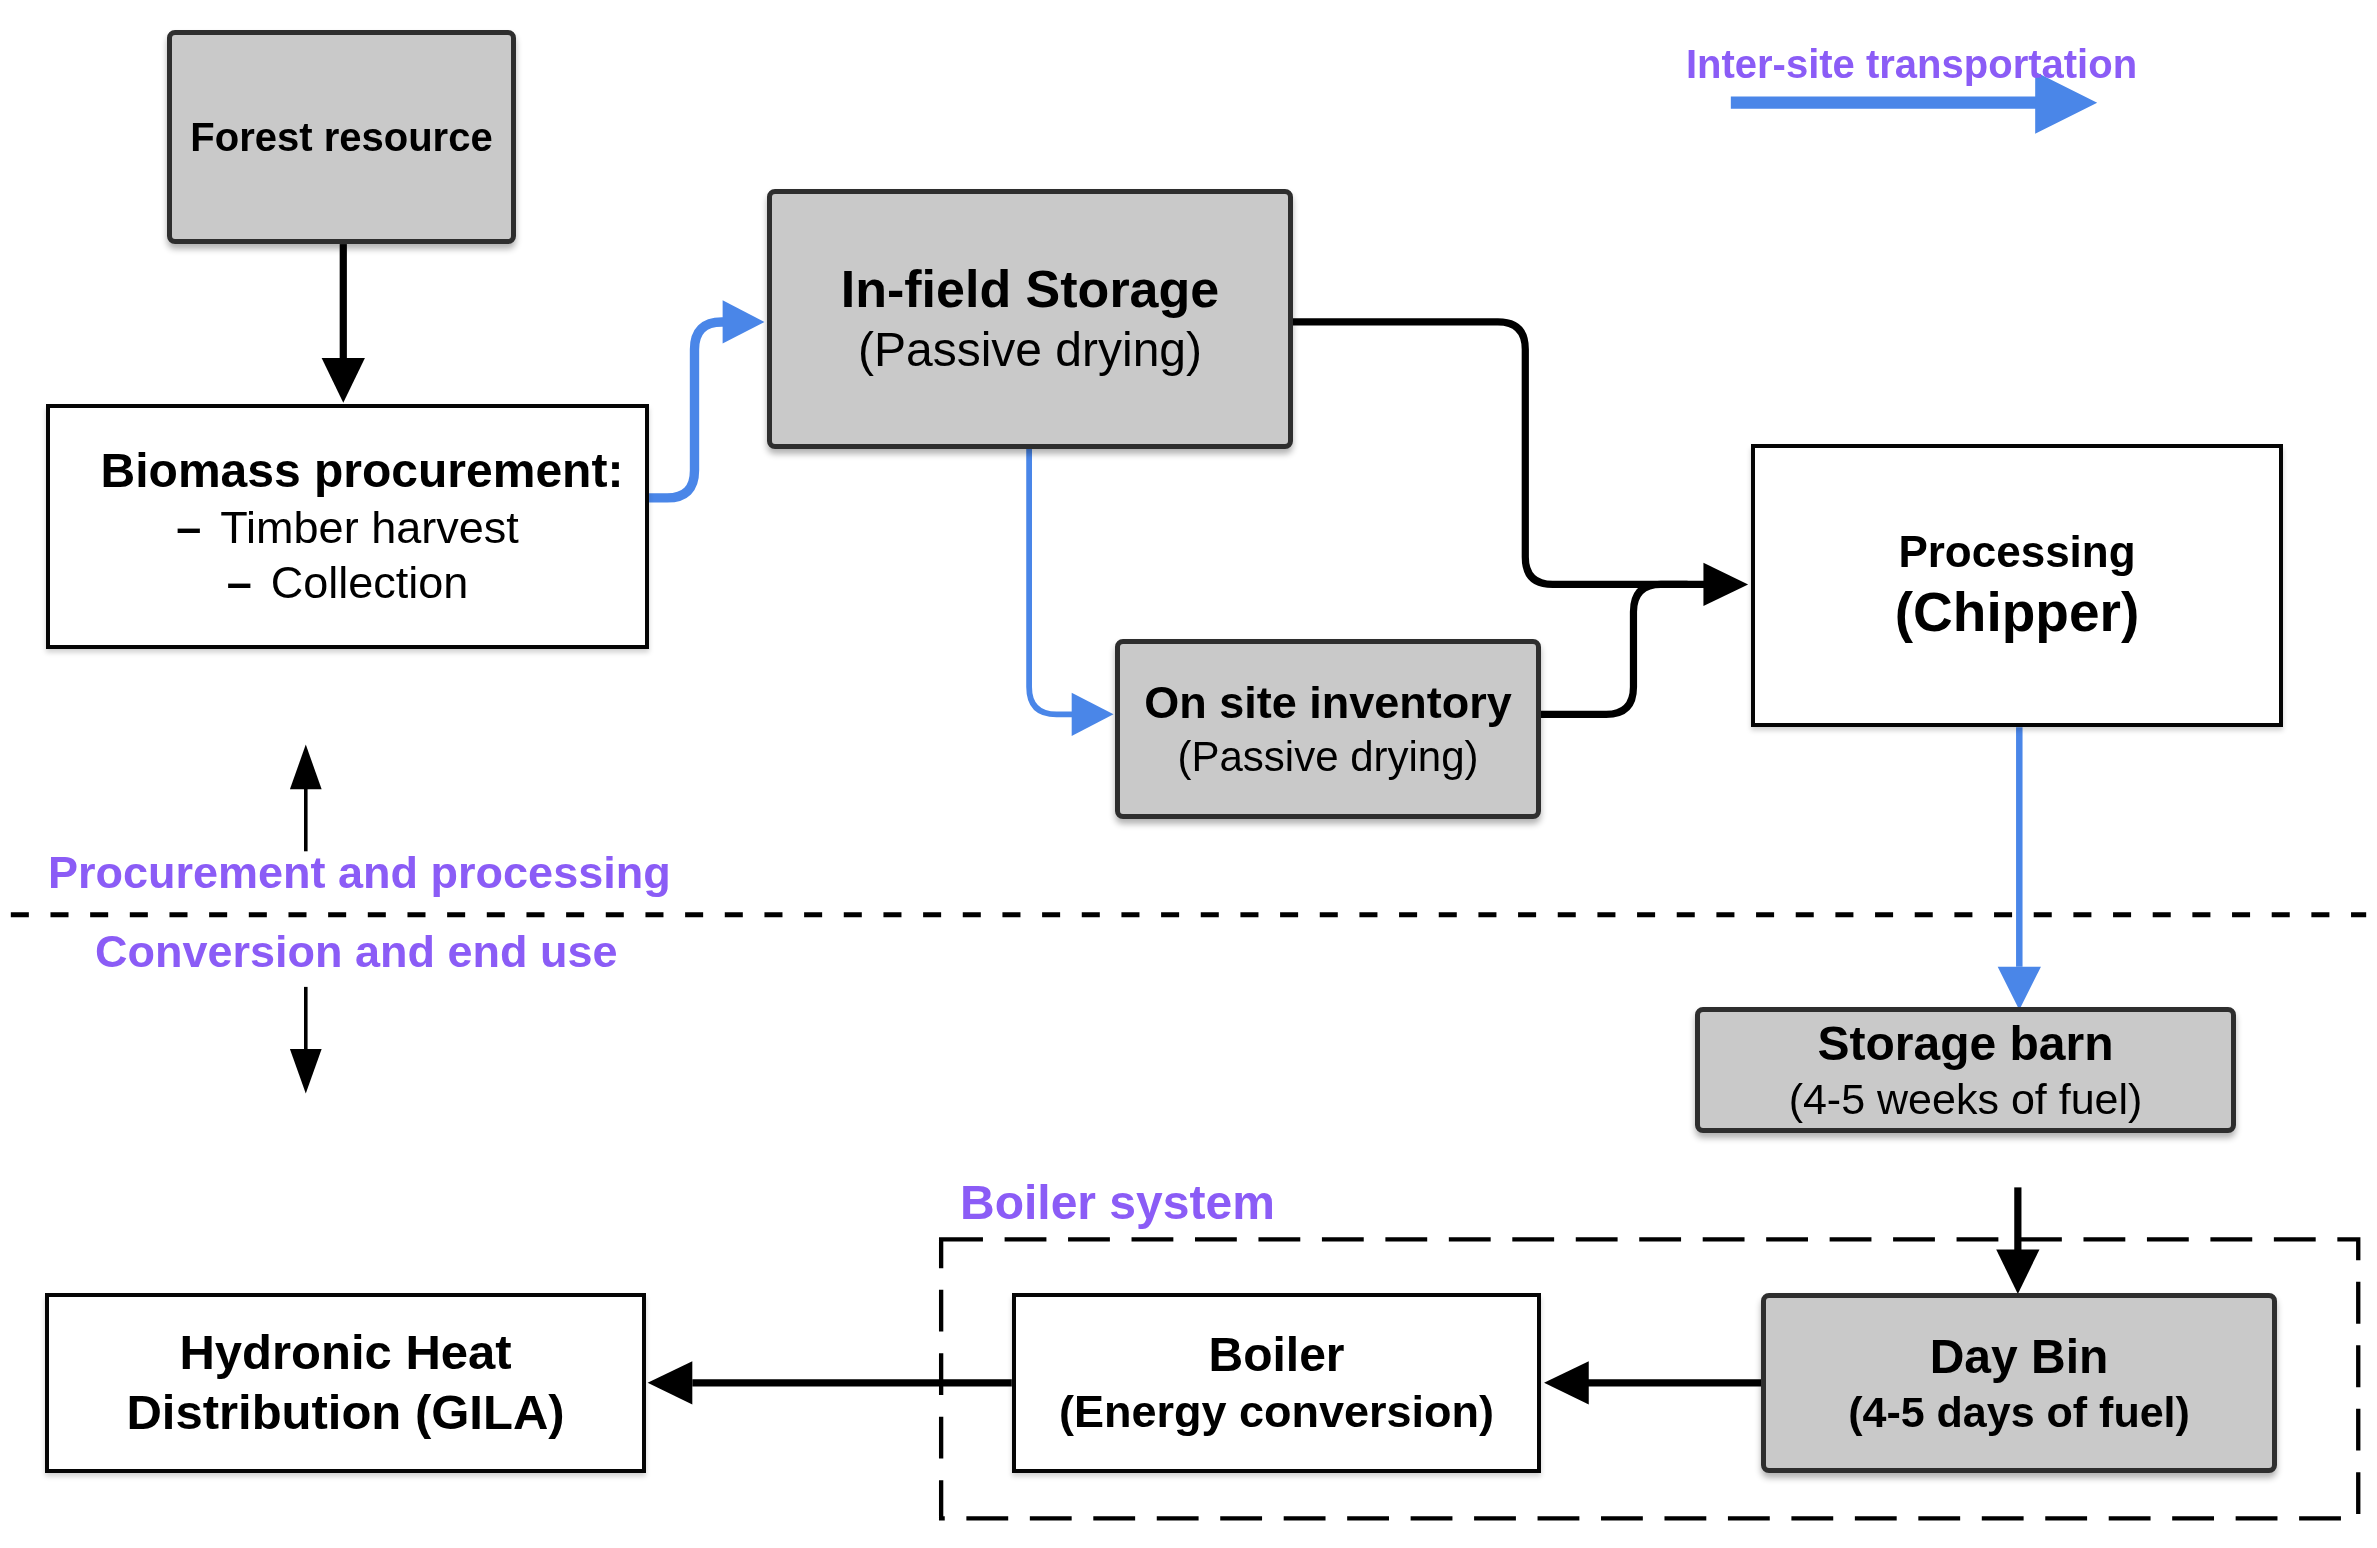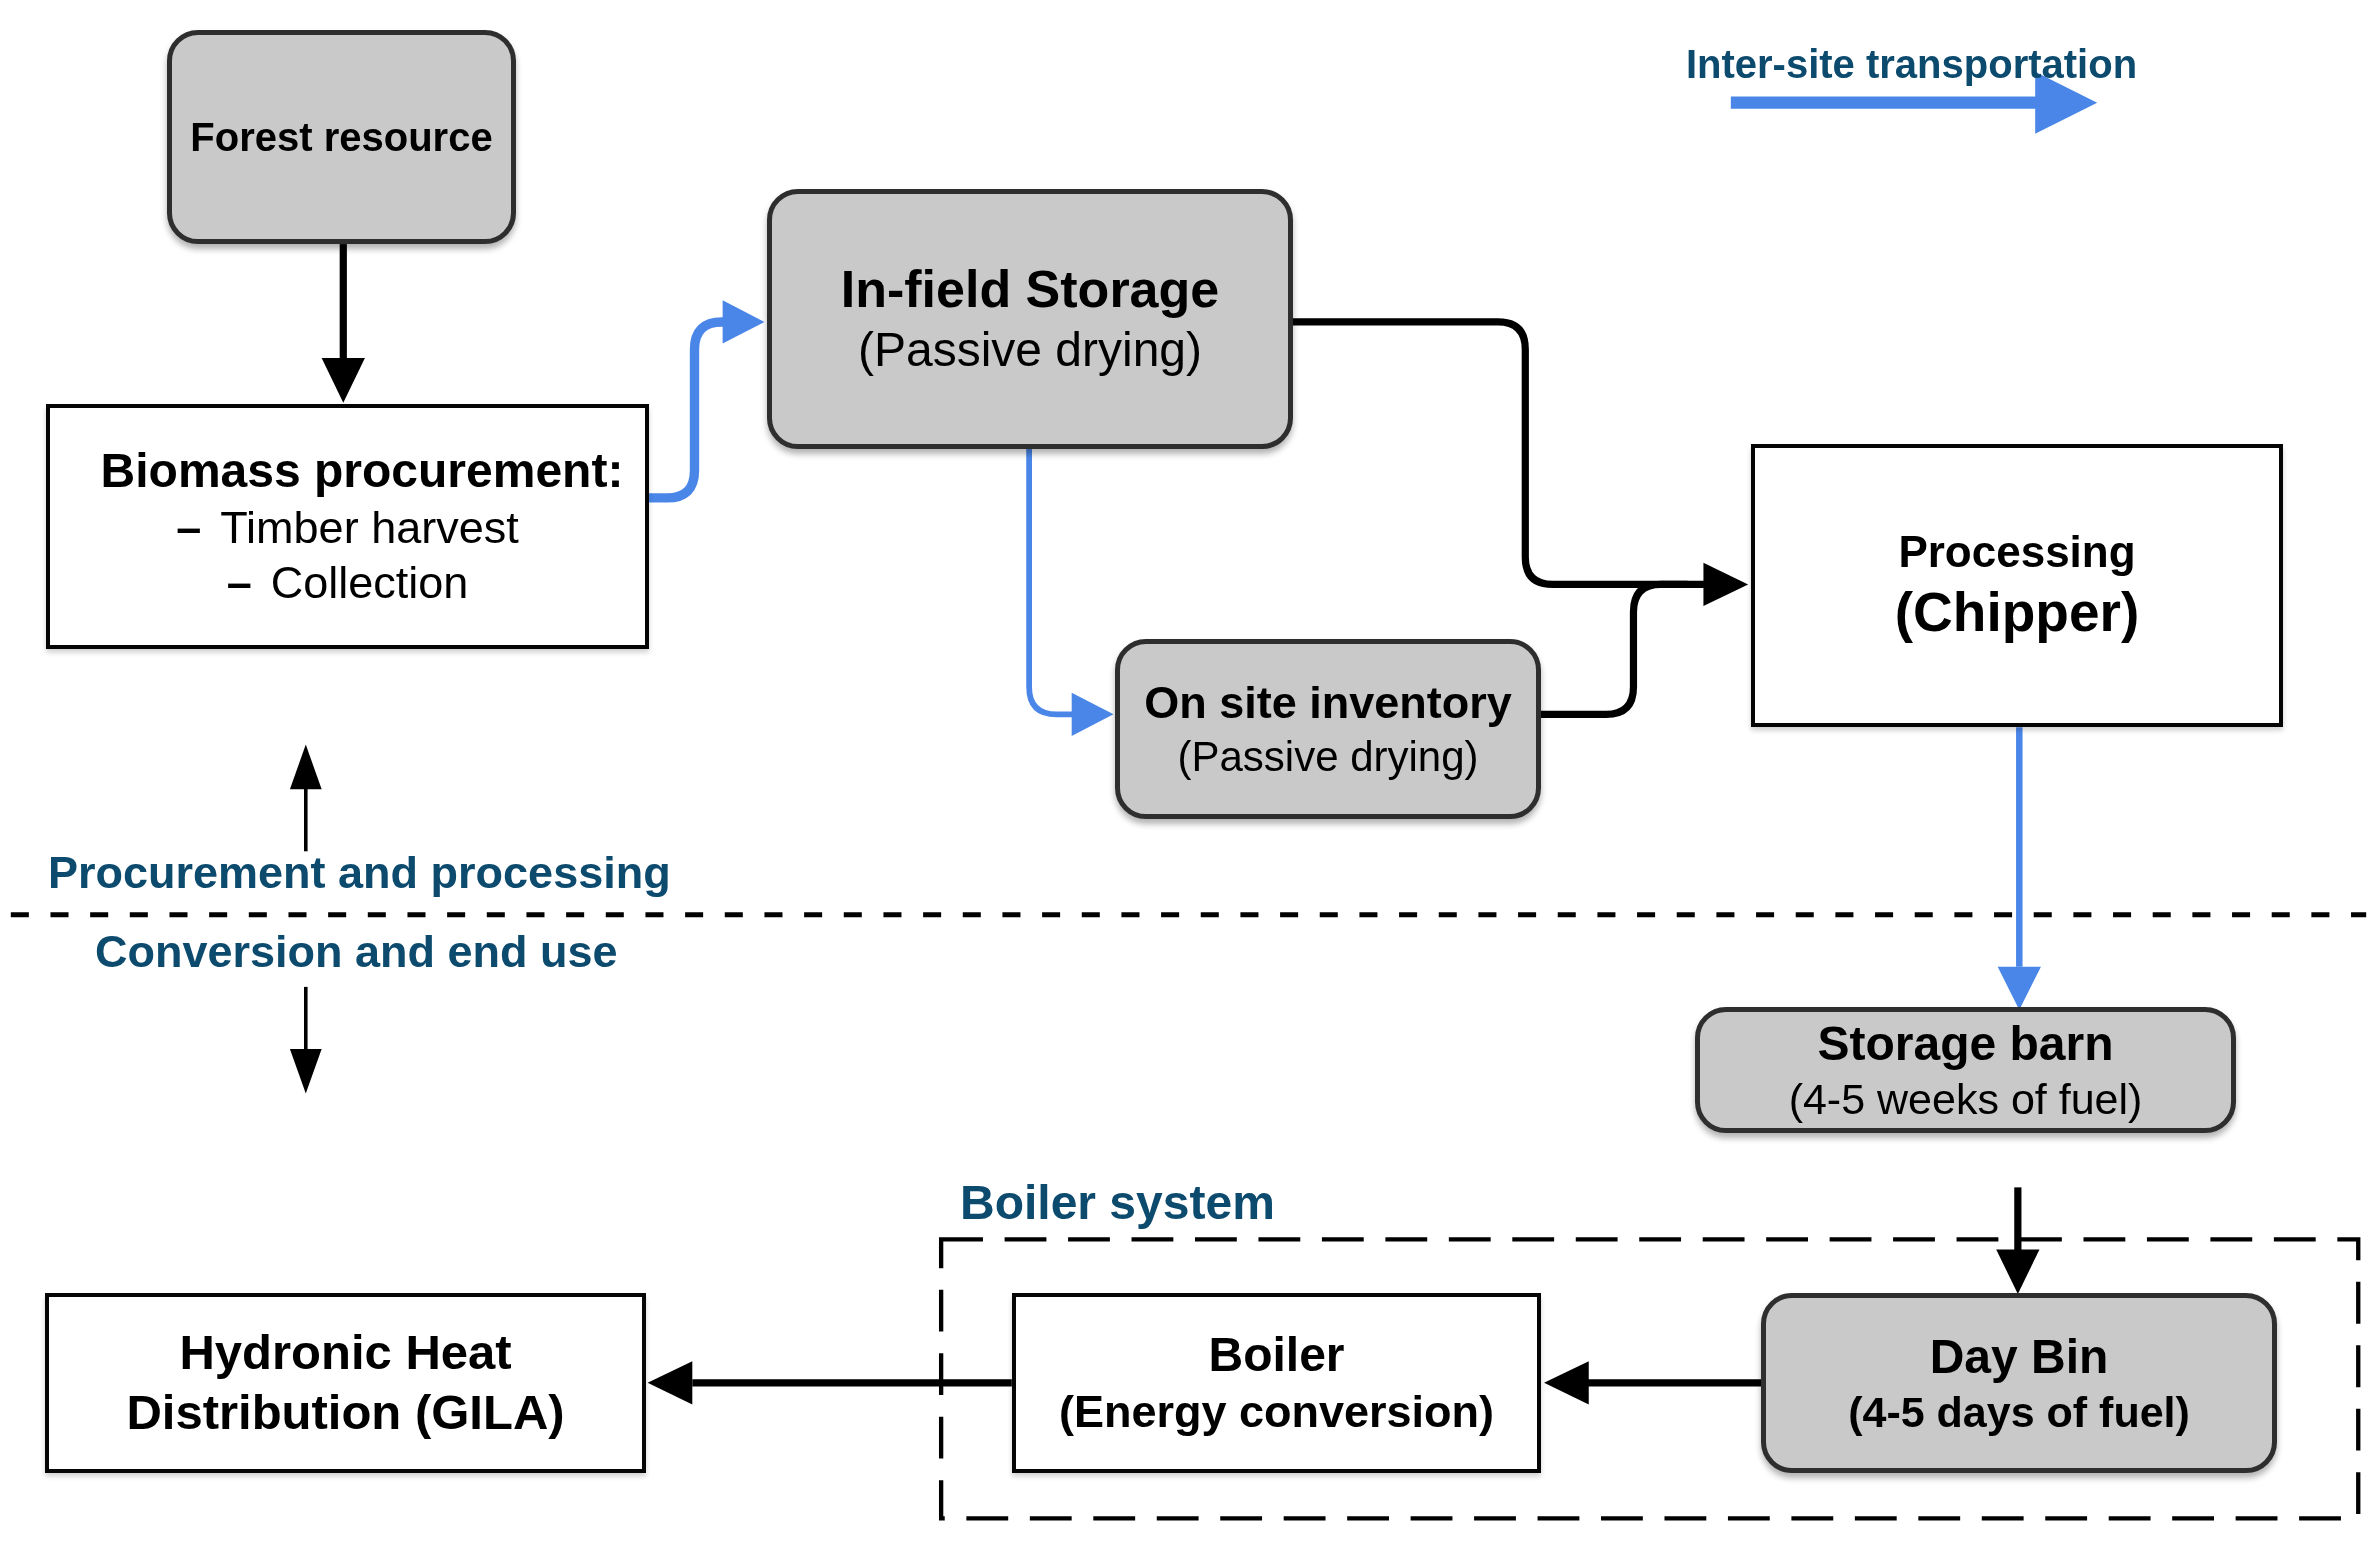--- a/index.html
+++ b/index.html
@@ -28,33 +28,33 @@
     flex-direction: column;
     align-items: center;
     justify-content: center;
     text-align: center;
     color: #000;
     line-height: 1.22;
   }
   .node.gray {
     background: #c9c9c9;
     border: 5px solid #2e2e2e;
-    border-radius: 31px;
+    border-radius: 8px;
     box-shadow: 0 5px 6.5px rgba(0,0,0,0.30);
   }
   .node.white {
     background: #ffffff;
     border: 4.3px solid #050505;
     box-shadow: 0 3.6px 5px rgba(0,0,0,0.18);
   }
   .b { font-weight: 700; }
   .r { font-weight: 400; }
   .lbl {
     position: absolute;
-    color: #0c4a6e;
+    color: #8b5cf6;
     font-weight: 700;
     white-space: nowrap;
     line-height: 1.2;
   }
   .bullet-row {
     display: flex;
     align-items: baseline;
     justify-content: center;
     font-weight: 400;
   }

